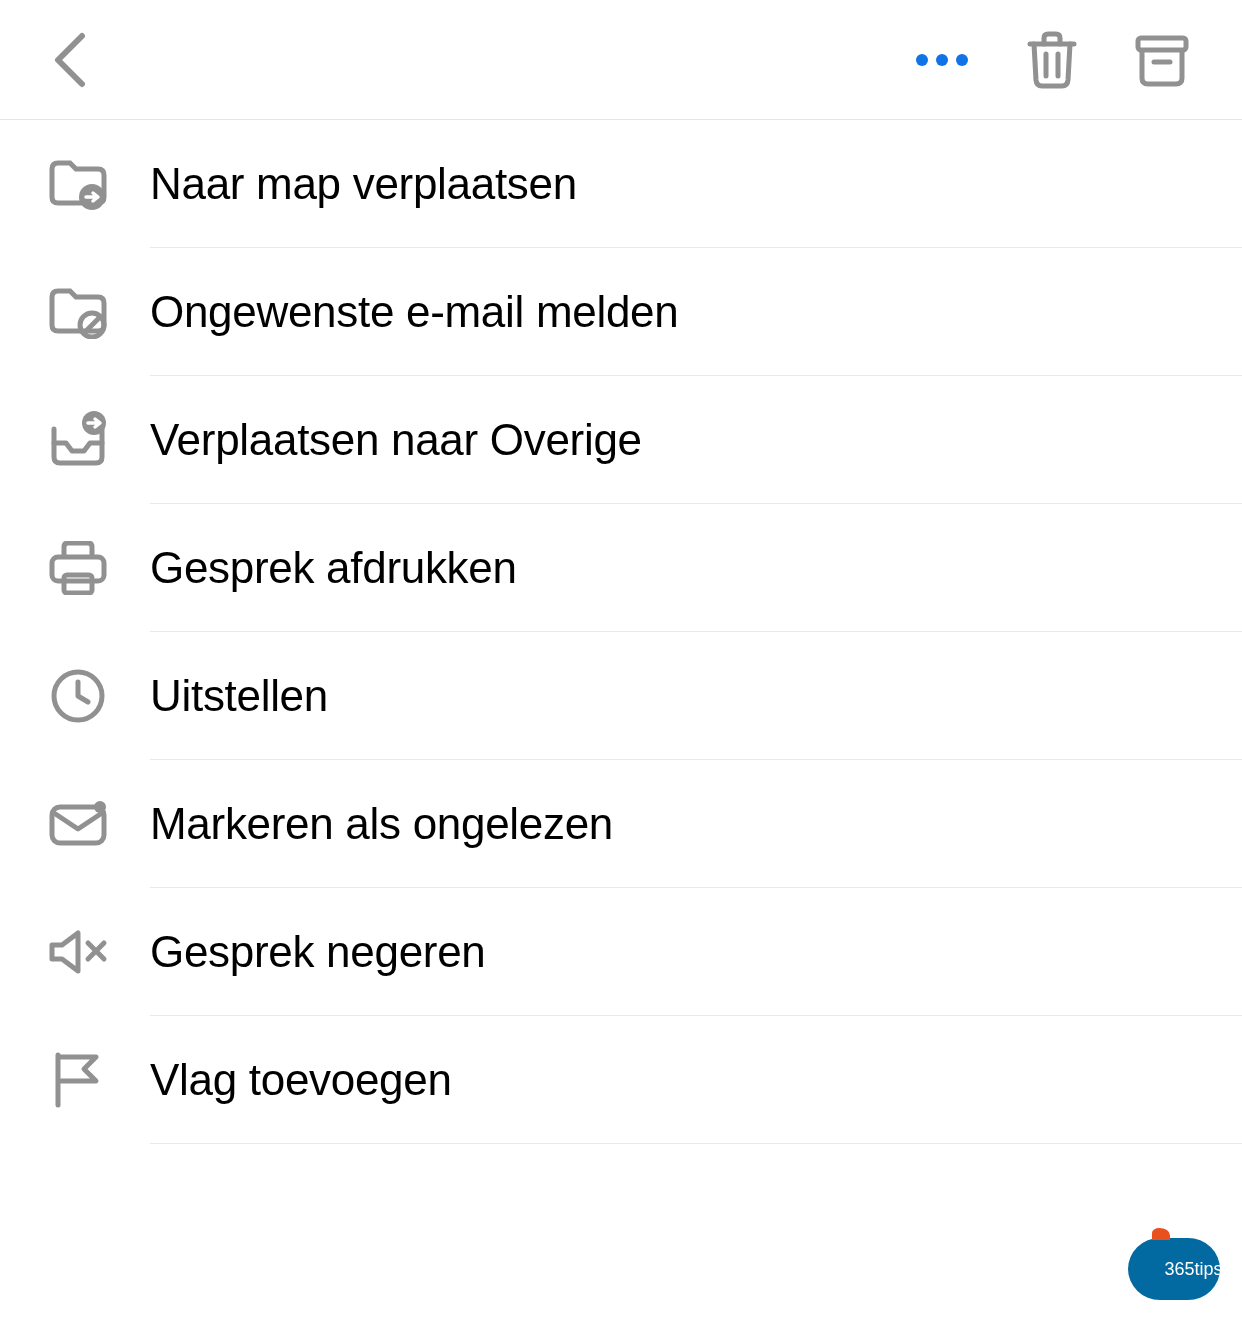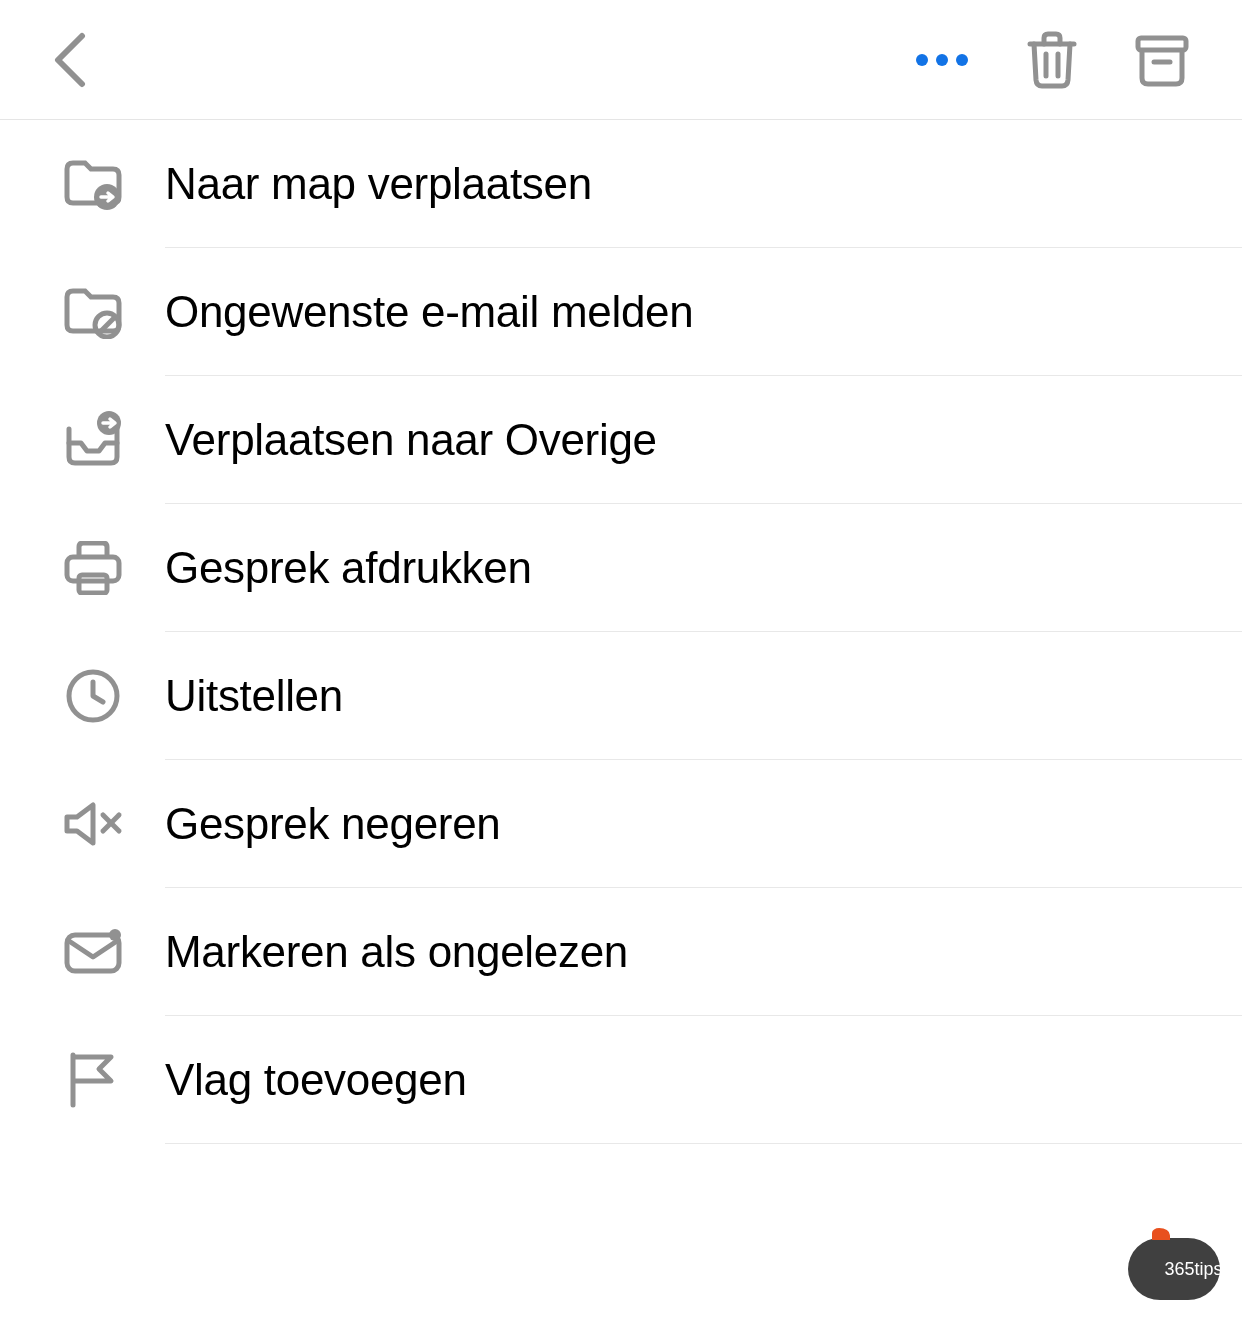--- a/index.html
+++ b/index.html
@@ -38,21 +38,20 @@
     height: 80px;
     display: flex;
     align-items: center;
     justify-content: center;
     cursor: pointer;
     margin-left: 30px;
   }
   .menu {
     display: flex;
     flex-direction: column;
-    padding-left: 15px;
   }
   .menu-item {
     display: flex;
     align-items: center;
     height: 128px;
     padding-left: 48px;
     cursor: pointer;
   }
   .menu-icon {
     width: 60px;
@@ -79,21 +78,21 @@
   svg { display: block; }
   .stroke-grey { stroke: #919191; fill: none; }
   .fill-grey { fill: #919191; }
   .more-dot { fill: #1273e6; }
   .badge {
     position: fixed;
     right: 22px;
     bottom: 26px;
     width: 92px;
     height: 62px;
-    background: #404040;
+    background: #0369a1;
     border-radius: 32px 32px 32px 32px / 31px 31px 31px 31px;
     display: flex;
     align-items: center;
     justify-content: center;
     color: #ffffff;
     font-size: 18px;
     font-weight: 500;
     white-space: nowrap;
     gap: 36px;
   }
@@ -205,41 +204,41 @@
         <path class="stroke-grey" d="M28 14 V28 L38 34" stroke-width="5" stroke-linecap="round" stroke-linejoin="round"></path>
       </svg>
     </div>
     <div class="menu-label-wrap">
       <span class="menu-label">Uitstellen</span>
     </div>
   </div>
 
   <div class="menu-item">
     <div class="menu-icon">
+      <svg width="60" height="46" viewBox="0 0 60 46">
+        <rect class="stroke-grey" x="4" y="6" width="52" height="36" rx="8" stroke-width="5"></rect>
+        <path class="stroke-grey" d="M6 12 L30 28 L54 12" stroke-width="5" stroke-linecap="round" stroke-linejoin="round"></path>
+        <circle class="fill-grey" cx="52" cy="6" r="6"></circle>
+      </svg>
+    </div>
+    <div class="menu-label-wrap">
+      <span class="menu-label">Markeren als ongelezen</span>
+    </div>
+  </div>
+
+  <div class="menu-item">
+    <div class="menu-icon">
       <svg width="60" height="50" viewBox="0 0 60 50">
         <path class="stroke-grey" d="M4 18 H14 L30 6 V44 L14 32 H4 Z" stroke-width="5" stroke-linejoin="round"></path>
         <line class="stroke-grey" x1="40" y1="16" x2="56" y2="32" stroke-width="5" stroke-linecap="round"></line>
         <line class="stroke-grey" x1="56" y1="16" x2="40" y2="32" stroke-width="5" stroke-linecap="round"></line>
       </svg>
     </div>
     <div class="menu-label-wrap">
       <span class="menu-label">Gesprek negeren</span>
-    </div>
-  </div>
-
-  <div class="menu-item">
-    <div class="menu-icon">
-      <svg width="60" height="46" viewBox="0 0 60 46">
-        <rect class="stroke-grey" x="4" y="6" width="52" height="36" rx="8" stroke-width="5"></rect>
-        <path class="stroke-grey" d="M6 12 L30 28 L54 12" stroke-width="5" stroke-linecap="round" stroke-linejoin="round"></path>
-        <circle class="fill-grey" cx="52" cy="6" r="6"></circle>
-      </svg>
-    </div>
-    <div class="menu-label-wrap">
-      <span class="menu-label">Markeren als ongelezen</span>
     </div>
   </div>
 
   <div class="menu-item">
     <div class="menu-icon">
       <svg width="52" height="58" viewBox="0 0 52 58">
         <path class="stroke-grey" d="M6 4 V54" stroke-width="5" stroke-linecap="round"></path>
         <path class="stroke-grey" d="M6 6 H44 L32 18 L44 30 H6" stroke-width="5" stroke-linejoin="round"></path>
       </svg>
     </div>

